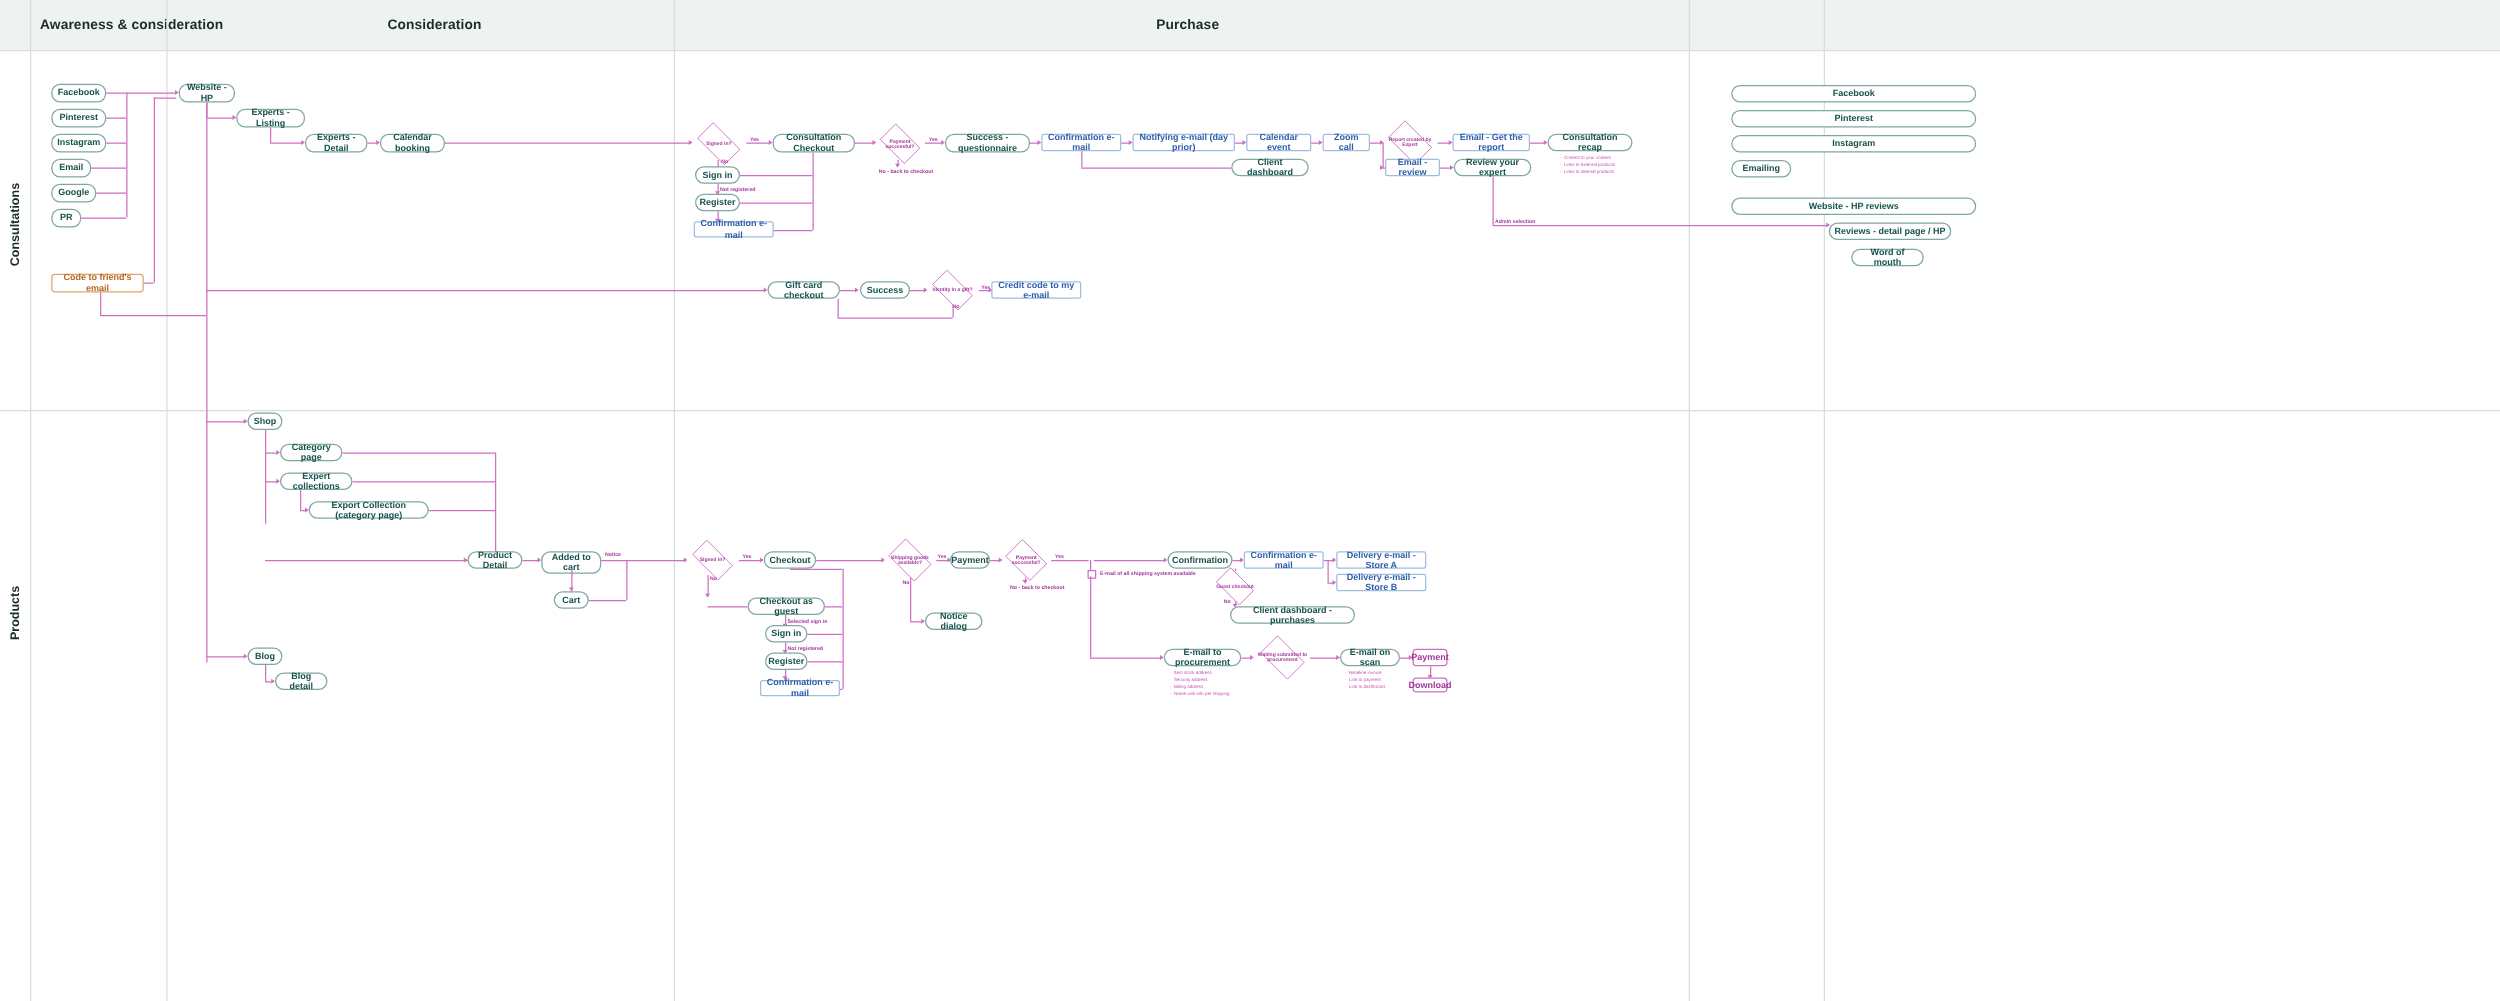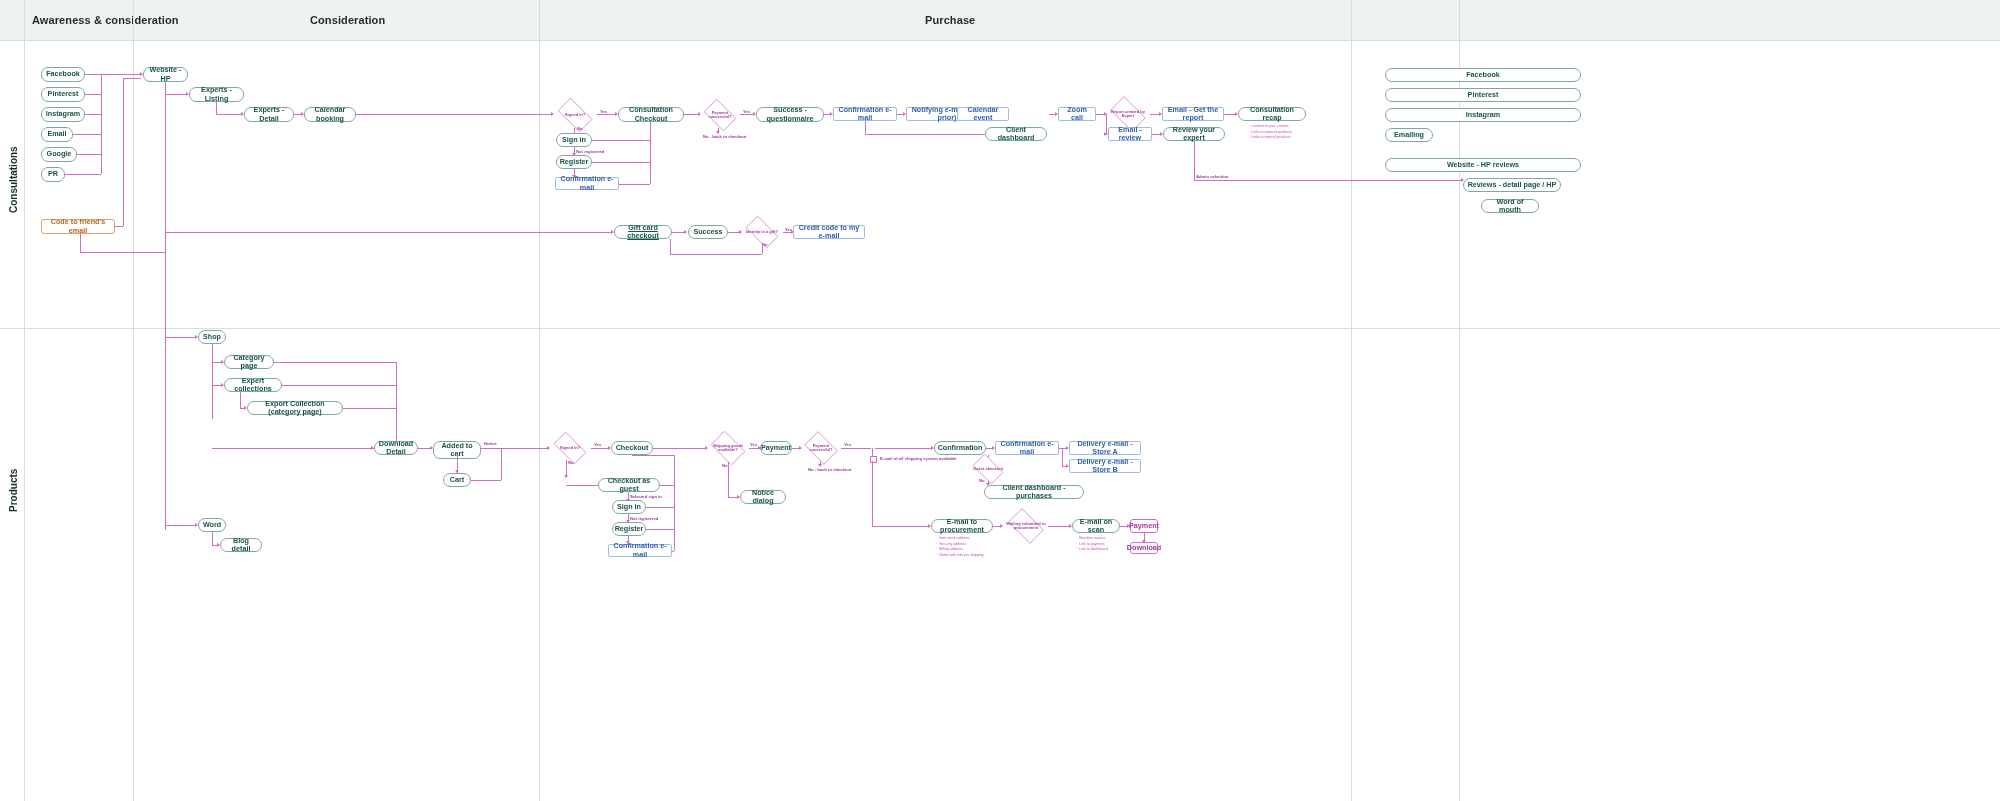--- a/index.html
+++ b/index.html
@@ -158,21 +158,21 @@
   <div class="ln lnh" style="left:824px;top:114px;width:7px;"></div>
   <div class="arw r" style="left:830px;top:111.8px;"></div>
   <div class="node n-blue" style="left:833px;top:107px;width:64px;height:14px;">Confirmation e-mail</div>
 
   <div class="ln lnh" style="left:897px;top:114px;width:7px;"></div>
   <div class="arw r" style="left:903px;top:111.8px;"></div>
   <div class="node n-blue" style="left:906px;top:107px;width:82px;height:14px;">Notifying e-mail (day prior)</div>
 
   <div class="ln lnh" style="left:988px;top:114px;width:7px;"></div>
   <div class="arw r" style="left:994px;top:111.8px;"></div>
-  <div class="node n-blue" style="left:957px;top:107px;width:52px;height:14px;">Calendar event</div>
+  <div class="node n-blue" style="left:997px;top:107px;width:52px;height:14px;">Calendar event</div>
 
   <div class="ln lnh" style="left:1049px;top:114px;width:7px;"></div>
   <div class="arw r" style="left:1055px;top:111.8px;"></div>
   <div class="node n-blue" style="left:1058px;top:107px;width:38px;height:14px;">Zoom call</div>
 
   <div class="node n-green" style="left:985px;top:127px;width:62px;height:14px;">Client dashboard</div>
   <div class="ln lnv" style="left:865px;top:121px;height:13px;"></div>
   <div class="ln lnh" style="left:865px;top:134px;width:120px;"></div>
 
   <div class="ln lnh" style="left:1096px;top:114px;width:9px;"></div>
@@ -201,21 +201,21 @@
 ·  Links to external products
 ·  Links to internal products</div>
 
   <div class="ln lnv" style="left:1194px;top:141px;height:39px;"></div>
   <div class="ln lnh" style="left:1194px;top:180px;width:268px;"></div>
   <div class="arw r" style="left:1461px;top:177.8px;"></div>
   <div class="elbl" style="left:1196px;top:174px;">Admin selection</div>
 
   <div class="ln lnh" style="left:165px;top:232px;width:447px;"></div>
   <div class="arw r" style="left:611px;top:229.8px;"></div>
-  <div class="node n-green" style="left:614px;top:225px;width:58px;height:14px;text-decoration:underline;">Gift card checkout</div>
+  <div class="node n-green" style="left:614px;top:225px;width:58px;height:14px;">Gift card checkout</div>
 
   <div class="ln lnh" style="left:672px;top:232px;width:13px;"></div>
   <div class="arw r" style="left:684px;top:229.8px;"></div>
   <div class="node n-green" style="left:688px;top:225px;width:40px;height:14px;">Success</div>
 
   <div class="ln lnh" style="left:728px;top:232px;width:12px;"></div>
   <div class="arw r" style="left:739px;top:229.8px;"></div>
   <div class="dmd" style="left:741px;top:220px;width:42px;height:24px;">
     <i></i>
       <span>Identity in a gift?</span>
@@ -252,21 +252,21 @@
 
   <div class="ln lnh" style="left:212px;top:448px;width:160px;"></div>
   <div class="arw r" style="left:371px;top:445.8px;"></div>
 
   <div class="ln lnh" style="left:274px;top:362px;width:122px;"></div>
   <div class="ln lnh" style="left:282px;top:385px;width:114px;"></div>
   <div class="ln lnh" style="left:343px;top:408px;width:53px;"></div>
   <div class="ln lnv" style="left:396px;top:362px;height:86px;"></div>
   <div class="ln lnh" style="left:372px;top:448px;width:24px;"></div>
 
-  <div class="node n-green" style="left:374px;top:441px;width:44px;height:14px;">Download Detail</div>
+  <div class="node n-green" style="left:374px;top:441px;width:44px;height:14px;">Product Detail</div>
 
   <div class="ln lnh" style="left:418px;top:448px;width:13px;"></div>
   <div class="arw r" style="left:430px;top:445.8px;"></div>
   <div class="node n-green" style="left:433px;top:441px;width:48px;height:18px;">Added to cart</div>
 
   <div class="ln lnv" style="left:457px;top:455px;height:18px;"></div>
   <div class="arw d" style="left:454.8px;top:470px;"></div>
   <div class="node n-green" style="left:443px;top:473px;width:28px;height:14px;">Cart</div>
 
   <div class="elbl" style="left:484px;top:441px;">Notice</div>
@@ -396,21 +396,21 @@
   <div class="note" style="left:1076px;top:536px;">·  Baseline invoice
 ·  Link to payment
 ·  Link to dashboard</div>
 
   <div class="ln lnv" style="left:1144px;top:533px;height:9px;"></div>
   <div class="arw d" style="left:1141.8px;top:540px;"></div>
   <div class="node n-pink" style="left:1130px;top:542px;width:28px;height:12px;">Download</div>
 
   <div class="ln lnh" style="left:165px;top:525px;width:31px;"></div>
   <div class="arw r" style="left:195px;top:522.8px;"></div>
-  <div class="node n-green" style="left:198px;top:518px;width:28px;height:14px;">Word</div>
+  <div class="node n-green" style="left:198px;top:518px;width:28px;height:14px;">Blog</div>
   <div class="ln lnv" style="left:212px;top:532px;height:13px;"></div>
   <div class="ln lnh" style="left:212px;top:545px;width:6px;"></div>
   <div class="arw r" style="left:217px;top:542.8px;"></div>
   <div class="node n-green" style="left:220px;top:538px;width:42px;height:14px;">Blog detail</div>
 
   <div class="node n-green" style="left:1385px;top:68px;width:196px;height:14px;">Facebook</div>
   <div class="node n-green" style="left:1385px;top:88px;width:196px;height:14px;">Pinterest</div>
   <div class="node n-green" style="left:1385px;top:108px;width:196px;height:14px;">Instagram</div>
   <div class="node n-green" style="left:1385px;top:128px;width:48px;height:14px;">Emailing</div>
   <div class="node n-green" style="left:1385px;top:158px;width:196px;height:14px;">Website - HP reviews</div>

